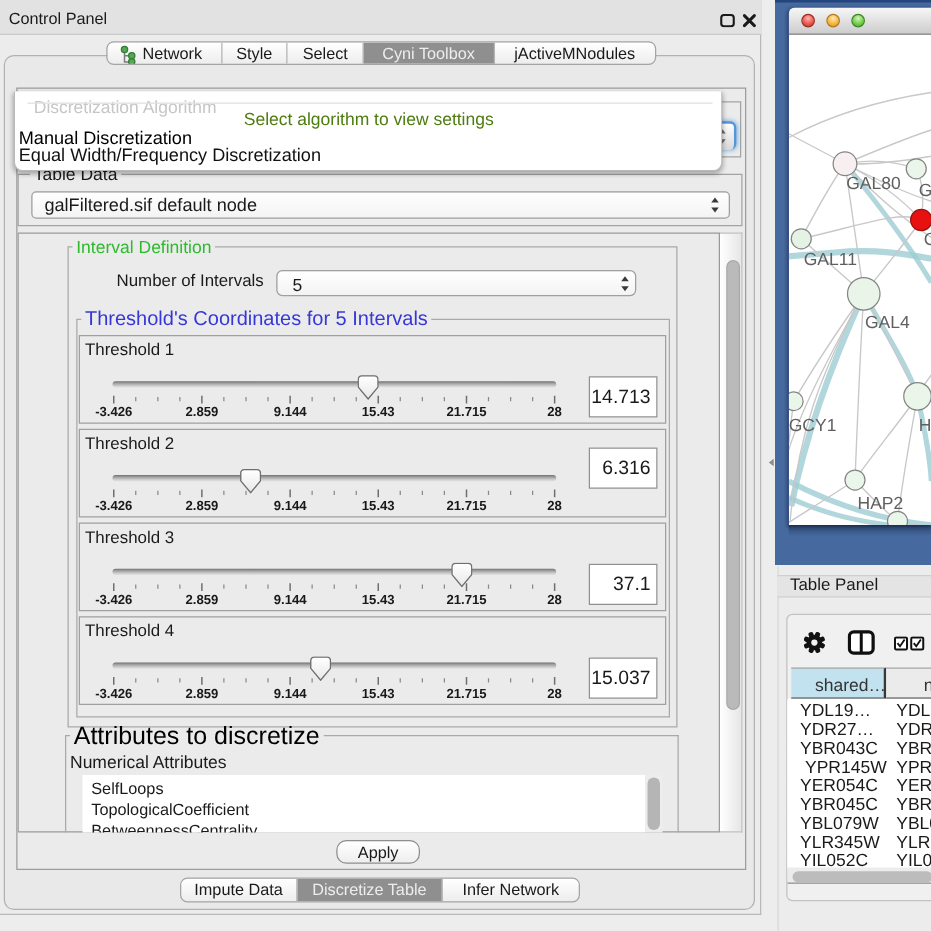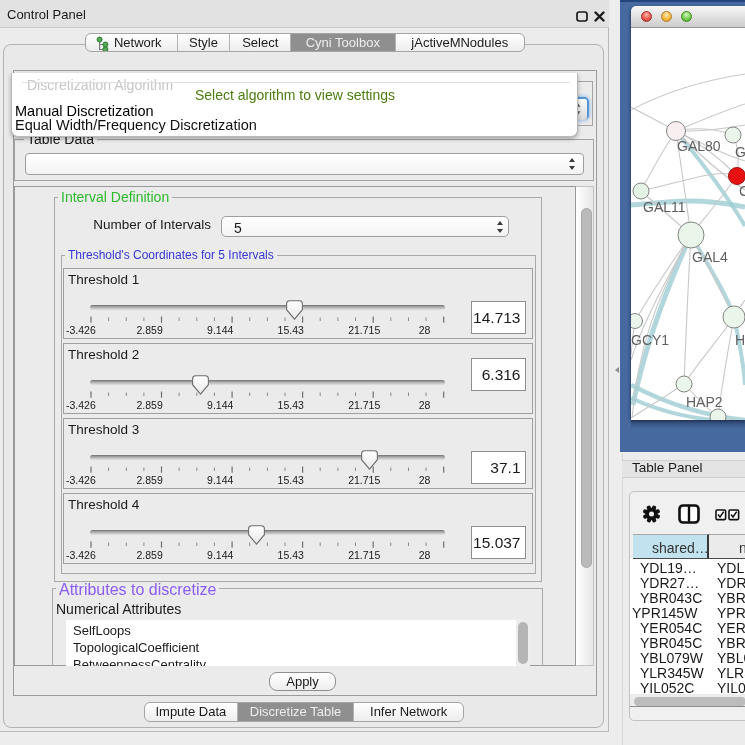--- a/index.html
+++ b/index.html
@@ -7,21 +7,21 @@
 .bold{font-weight:normal}
 .gb{border:1px solid #a3a3a3}
 .glabel{position:absolute;background:#ebebeb;padding:0 3px;line-height:13px}
 .combo{position:absolute;background:linear-gradient(#ffffff,#f3f3f3);border:1px solid #9f9f9f;border-radius:4px}
 .upArr{position:absolute;width:0;height:0;border-left:3.5px solid transparent;border-right:3.5px solid transparent;border-bottom:4.5px solid #3a3a3a}
 .dnArr{position:absolute;width:0;height:0;border-left:3.5px solid transparent;border-right:3.5px solid transparent;border-top:4.5px solid #3a3a3a}
 .seg{display:flex;position:absolute;background:linear-gradient(#ffffff,#ededed);border:1px solid #a5a5a5;border-radius:6px;overflow:hidden}
 .seg>div{text-align:center;line-height:18px;height:100%;border-right:1px solid #b3b3b3}
 .seg>div:last-child{border-right:none}
 .seg .sel{background:#8f8f8f;color:#ededed}
-.tlabel{position:absolute;font-size:10.5px;font-weight:normal;width:50px;color:#191919}
+.tlabel{position:absolute;font-size:10.5px;font-weight:bold;text-align:center;width:50px;color:#191919}
 .vbox{position:absolute;left:470.5px;width:55px;height:33px;background:#fff;border:1px solid #8f8f8f;text-align:right;padding-right:4px;line-height:31px;font-size:15.5px}
 .track{position:absolute;left:89.5px;width:355px;height:5px;border-radius:3px;background:linear-gradient(#6f6f6f,#9d9d9d 30%,#cfcfcf 75%,#e0e0e0)}
 .row{position:absolute;left:630px;width:116px;height:15px;line-height:15px;font-size:14px;background:#fff}
 </style></head><body>
 
 <div class="a" style="left:0;top:0;width:609px;height:732px;background:#ececec;border-right:1px solid #b9b9b9;border-bottom:1px solid #b9b9b9"></div>
 
 <div class="a" style="left:0;top:0;width:609px;height:28px;background:#e2e2e2;border-bottom:1px solid #cacaca"></div>
 <div class="a" style="left:7px;top:7px">Control Panel</div>
 <svg class="a" style="left:576px;top:11px" width="12" height="11">
@@ -55,40 +55,41 @@
 <div class="a" style="left:545px;top:97px;width:44px;height:23px;background:#fff;border:2px solid #5695d6;border-radius:5px;box-shadow:0 0 4px #6aa5e2">
   <div style="position:absolute;right:0;top:0;width:15px;height:21px;background:linear-gradient(#fdfdfd,#d8d8d8);border-left:1px solid #c5c5c5;border-radius:0 3px 3px 0">
     <div class="upArr" style="left:2px;top:4px;border-bottom-color:#666;transform:scale(.85)"></div>
       <div class="dnArr" style="left:2px;top:12px;border-top-color:#666;transform:scale(.85)"></div>
   </div>
 </div>
 
 <div class="a gb" style="left:14px;top:139px;width:580px;height:42px"></div>
 <div class="glabel" style="left:24px;top:132.5px;font-size:14px">Table Data</div>
 <div class="combo" style="left:24.5px;top:152.5px;width:559.5px;height:22.5px">
+  <span style="position:absolute;left:10px;top:3px;font-size:14.5px">galFiltered.sif default node</span>
   <div class="upArr" style="right:8px;top:4px"></div>
     <div class="dnArr" style="right:8px;top:12px"></div>
 </div>
 
 <div class="a" style="left:14px;top:186px;width:562px;height:480px;border:1px solid #9a9a9a;background:#ebebeb"></div>
 
 <div class="a" style="left:576px;top:186px;width:18px;height:480px;background:linear-gradient(90deg,#ffffff,#e6e6e6);border:1px solid #c2c2c2;border-left:none"></div>
 <div class="a" style="left:581px;top:208px;width:11px;height:360px;background:#bababa;border:1px solid #a9a9a9;border-radius:6px"></div>
 
 <div class="a" style="left:54px;top:197px;width:488px;height:385px;border:1px solid #a9a9a9"></div>
 <div class="glabel" style="left:58px;top:190.5px;color:#2dbb2d;font-size:14px">Interval Definition</div>
 <div class="a bold" style="left:75px;top:217px;width:136px;text-align:right;font-size:13.5px;white-space:nowrap">Number of Intervals</div>
 <div class="combo" style="left:221px;top:216px;width:288px;height:21px;border-radius:5px">
   <span style="position:absolute;left:12px;top:3px;font-size:14px">5</span>
   <div class="upArr" style="right:5px;top:4px"></div>
     <div class="dnArr" style="right:5px;top:12px"></div>
 </div>
 
 <div class="a" style="left:61px;top:255px;width:475px;height:319px;border:1px solid #a9a9a9"></div>
-<div class="glabel" style="left:65px;top:248.5px;color:#3737d8;font-size:12px">Threshold's Coordinates for 5 Intervals</div>
+<div class="glabel" style="left:65px;top:248.5px;color:#3737d8;font-size:16px">Threshold's Coordinates for 5 Intervals</div>
 
 <svg width="0" height="0" style="position:absolute">
   <defs>
     <linearGradient id="thg" x1="0" y1="0" x2="0" y2="1">
       <stop offset="0" stop-color="#ffffff"></stop>
         <stop offset="1" stop-color="#e8e8e8"></stop>
     </linearGradient>
     <symbol id="tk" viewBox="0 0 470 8">
       <path d="M28 .5V6.8 M98.5 .5V6.8 M169.1 .5V6.8 M239.6 .5V6.8 M310.2 .5V6.8 M380.7 .5V6.8" stroke="#6f6f6f" stroke-width="1.2" fill="none"></path>
       <path d="M45.6 1.5V5 M63.3 1.5V5 M80.9 1.5V5 M116.1 1.5V5 M133.8 1.5V5 M151.4 1.5V5 M186.7 1.5V5 M204.4 1.5V5 M222.0 1.5V5 M257.2 1.5V5 M274.9 1.5V5 M292.5 1.5V5 M327.8 1.5V5 M345.5 1.5V5 M363.1 1.5V5" stroke="#8a8a8a" stroke-width="1" fill="none"></path>
@@ -158,21 +159,21 @@
 <div class="tlabel" style="left:207.1px;top:548.5px">9.144</div>
 <div class="tlabel" style="left:277.6px;top:548.5px">15.43</div>
 <div class="tlabel" style="left:348.2px;top:548.5px">21.715</div>
 <div class="tlabel" style="left:418.7px;top:548.5px">28</div>
 <svg class="a" style="left:248.3px;top:525.0px" width="17" height="20">
     <use href="#th"></use>
   </svg>
 <div class="vbox" style="top:525.5px">15.037</div>
 
 <div class="a" style="left:52px;top:588px;width:491px;height:78px;border:1px solid #a9a9a9;border-bottom:none"></div>
-<div class="glabel" style="left:56px;top:583px;color:#8b5cf6;font-size:16px">Attributes to discretize</div>
+<div class="glabel" style="left:56px;top:583px;color:#000000;font-size:20px">Attributes to discretize</div>
 <div class="a bold" style="left:56px;top:600.5px;font-size:14px">Numerical Attributes</div>
 <div class="a" style="left:66px;top:619.5px;width:450px;height:46.5px;background:#fff;overflow:hidden">
   <div style="position:absolute;left:7px;top:3px">SelfLoops</div>
   <div style="position:absolute;left:7px;top:20px">TopologicalCoefficient</div>
   <div style="position:absolute;left:7px;top:37px">BetweennessCentrality</div>
 </div>
 <div class="a" style="left:516px;top:619.5px;width:14px;height:46.5px;background:#ededed"></div>
 <div class="a" style="left:518px;top:622px;width:10px;height:42px;background:#b5b5b5;border-radius:5px"></div>
 
 <div class="a" style="left:269px;top:672px;width:67px;height:19px;background:linear-gradient(#ffffff,#eeeeee);border:1px solid #8f8f8f;border-radius:8px;text-align:center;line-height:17px">Apply</div>
@@ -298,21 +299,21 @@
   </div>
 <div class="row" style="top:576px">
     <span style="position:absolute;left:10px">YDR27…</span>
     <span style="position:absolute;left:87px">YDR2</span>
   </div>
 <div class="row" style="top:591px">
     <span style="position:absolute;left:10px">YBR043C</span>
     <span style="position:absolute;left:87px">YBR0</span>
   </div>
 <div class="row" style="top:606px">
-    <span style="position:absolute;left:2px">YPR145W</span>
+    <span style="position:absolute;left:14px">YPR145W</span>
     <span style="position:absolute;left:87px">YPR1</span>
   </div>
 <div class="row" style="top:621px">
     <span style="position:absolute;left:10px">YER054C</span>
     <span style="position:absolute;left:87px">YER0</span>
   </div>
 <div class="row" style="top:636px">
     <span style="position:absolute;left:10px">YBR045C</span>
     <span style="position:absolute;left:87px">YBR0</span>
   </div>

